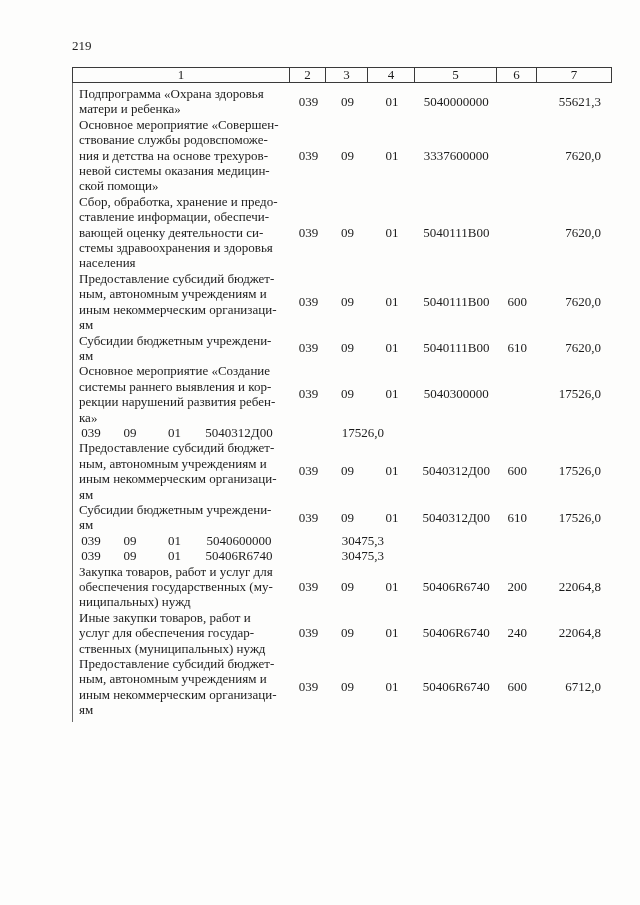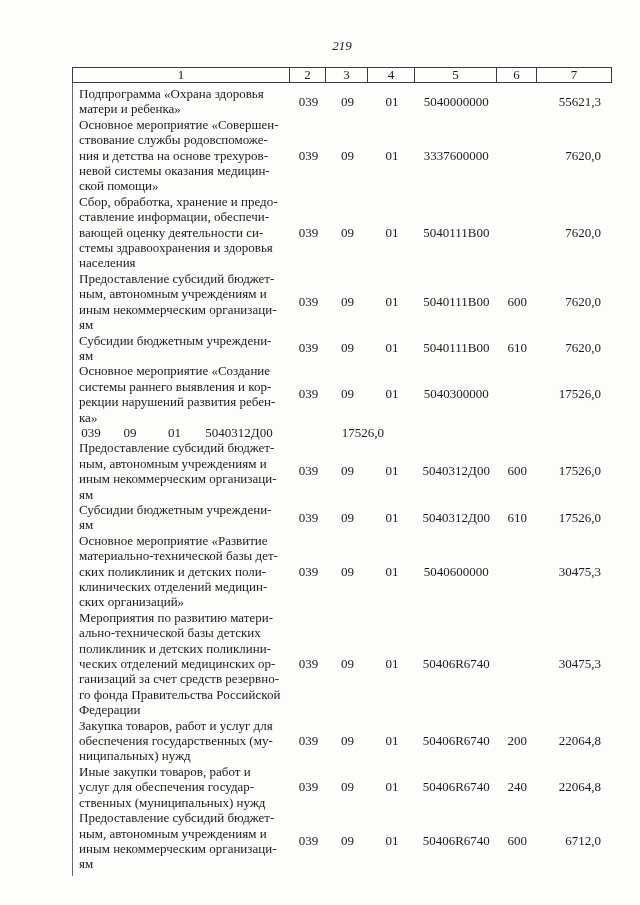--- a/index.html
+++ b/index.html
@@ -10,23 +10,21 @@
     background:#fdfdfc;
     font-family:"Liberation Serif", serif;
     color:#1c1c1c;
     overflow:hidden;
     margin:0 auto;
   }
   .pagenum-wrap {
     padding-top:38px;
     margin-left:72px;
     width:540px;
-    text-align:center;
     font-size:13px;
-    font-style:italic;
   }
   .tbl {
     margin-left:72px;
     margin-top:13px;
     width:540px;
     font-size:13px;
   }
   .thead {
     display:flex;
     border:1px solid #3a3a3a;
@@ -171,40 +169,28 @@
       <div class="c c1">Субсидии бюджетным учреждени-
 ям</div>
       <div class="c c2">039</div>
       <div class="c c3">09</div>
       <div class="c c4">01</div>
       <div class="c c5">5040312Д00</div>
       <div class="c c6">610</div>
       <div class="c c7">17526,0</div>
     </div>
         <div class="trow">
-      <div class="c c1">Основное мероприятие «Развитие
-материально-технической базы дет-
-ских поликлиник и детских поли-
-клинических отделений медицин-
-ских организаций»</div>
       <div class="c c2">039</div>
       <div class="c c3">09</div>
       <div class="c c4">01</div>
       <div class="c c5">5040600000</div>
       <div class="c c6"></div>
       <div class="c c7">30475,3</div>
     </div>
         <div class="trow">
-      <div class="c c1">Мероприятия по развитию матери-
-ально-технической базы детских
-поликлиник и детских поликлини-
-ческих отделений медицинских ор-
-ганизаций за счет средств резервно-
-го фонда Правительства Российской
-Федерации</div>
       <div class="c c2">039</div>
       <div class="c c3">09</div>
       <div class="c c4">01</div>
       <div class="c c5">50406R6740</div>
       <div class="c c6"></div>
       <div class="c c7">30475,3</div>
     </div>
         <div class="trow">
       <div class="c c1">Закупка товаров, работ и услуг для
 обеспечения государственных (му-

